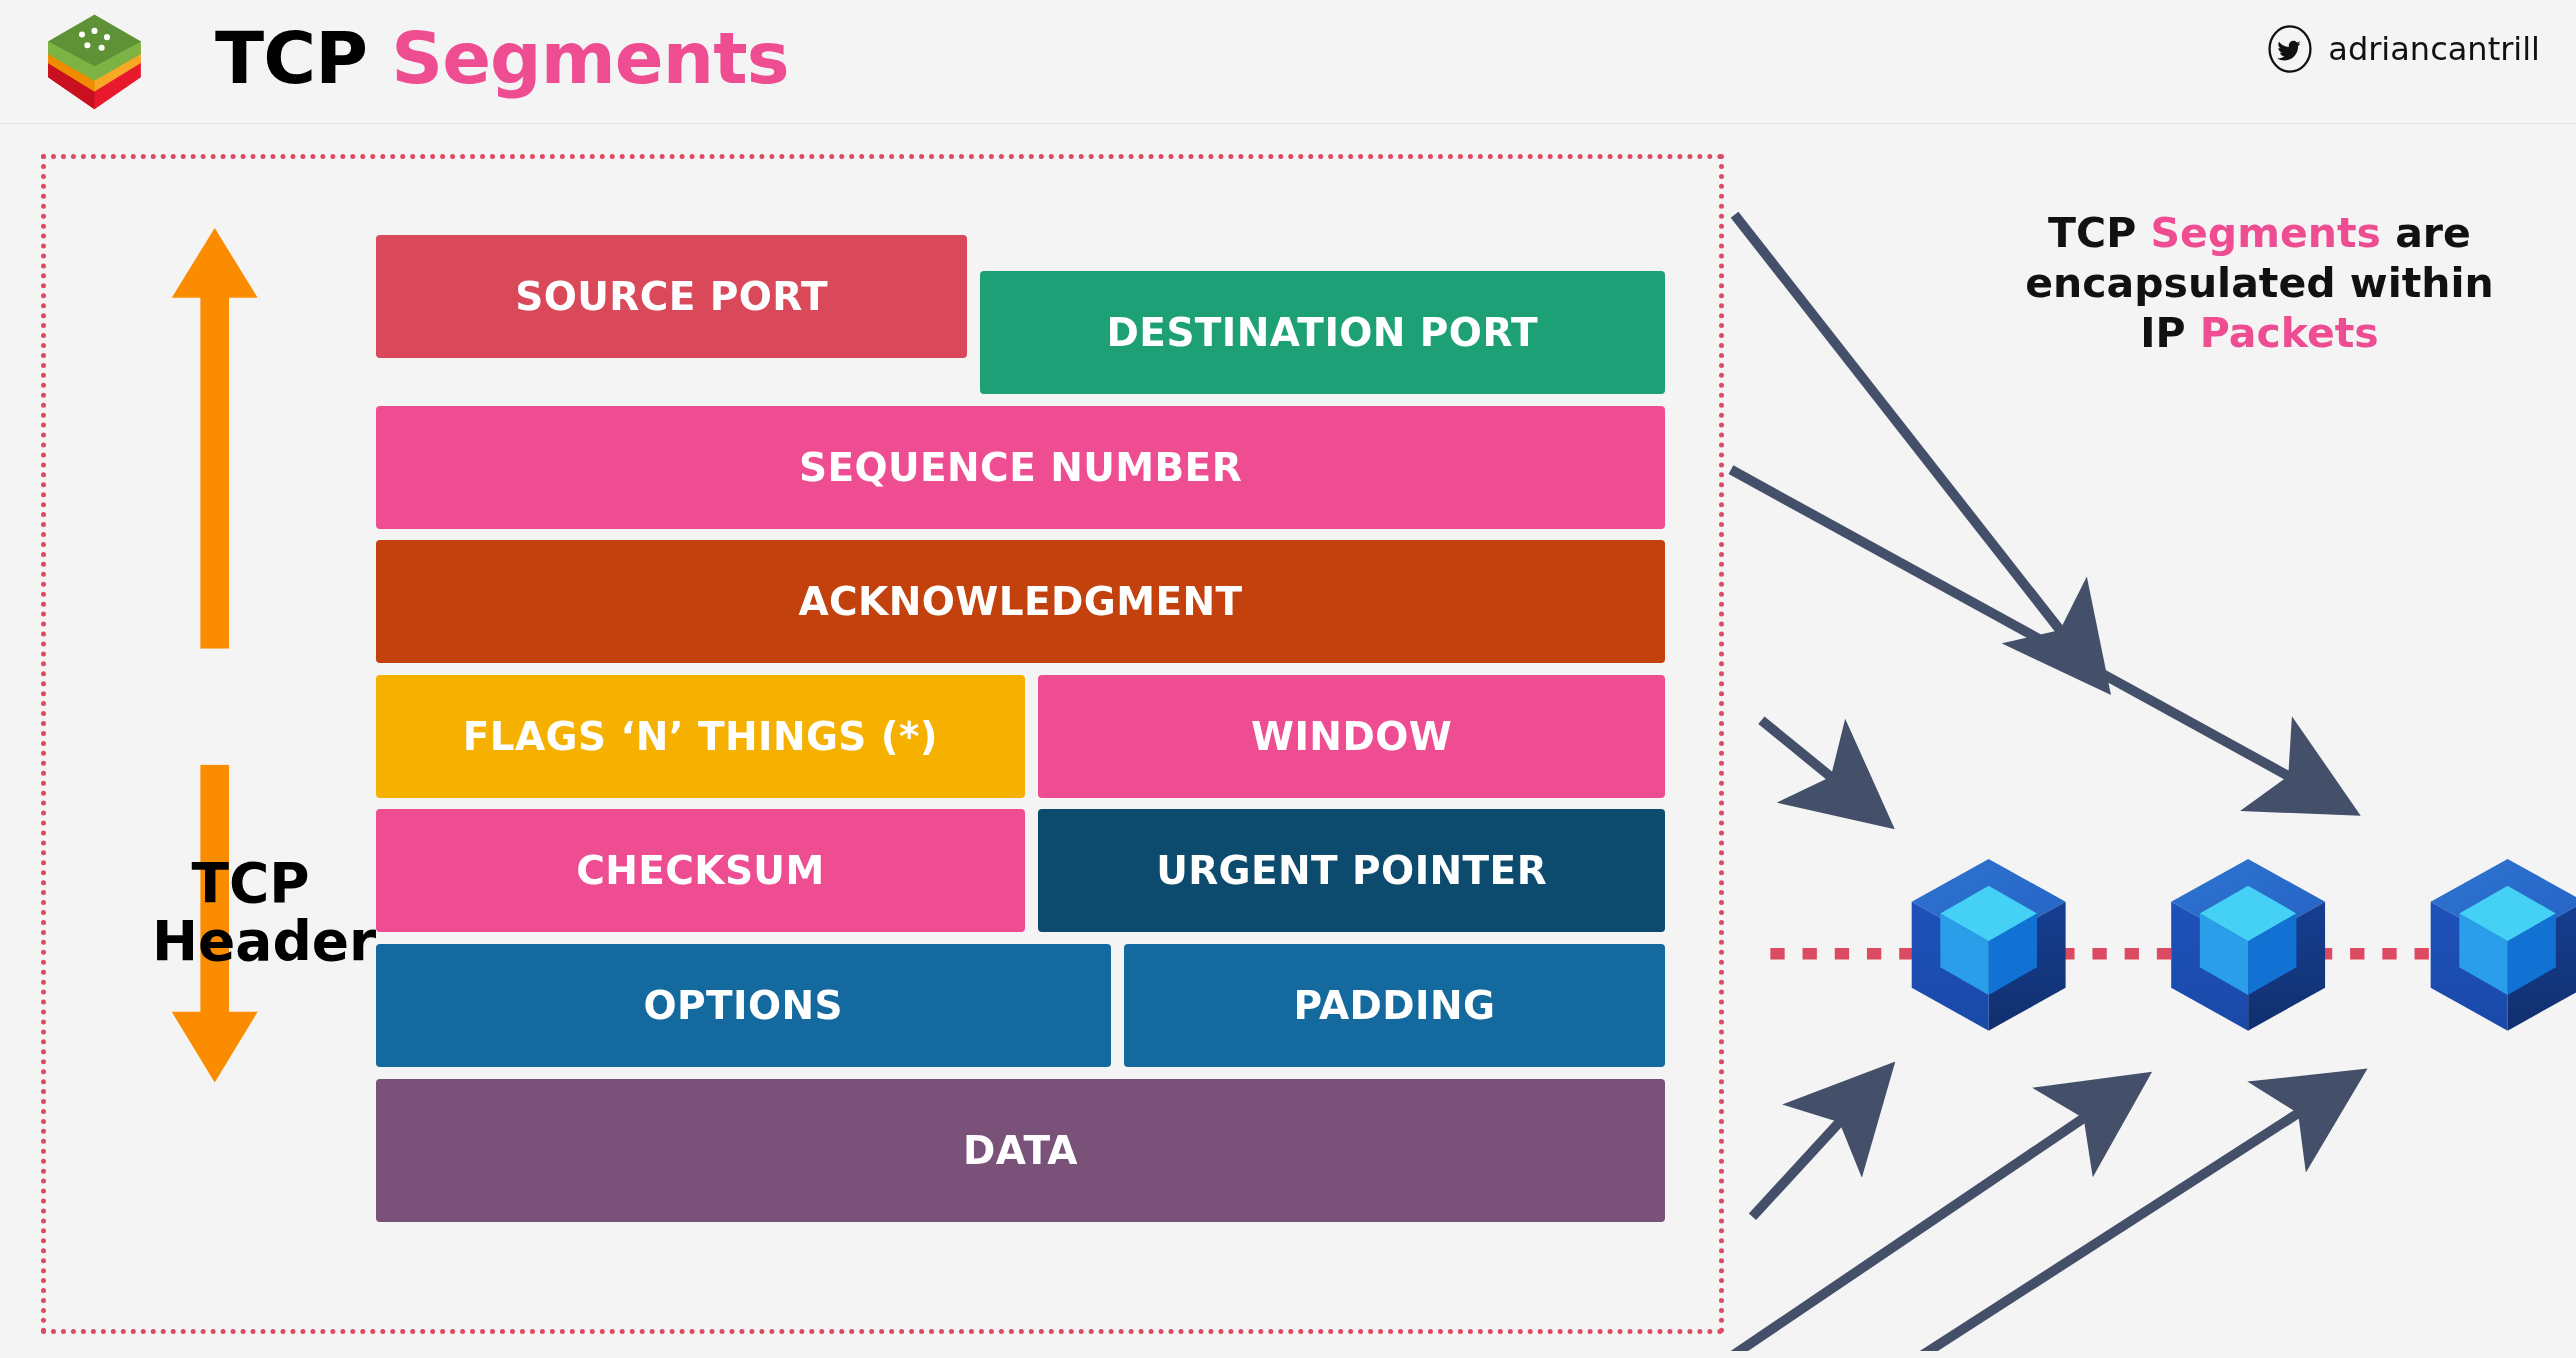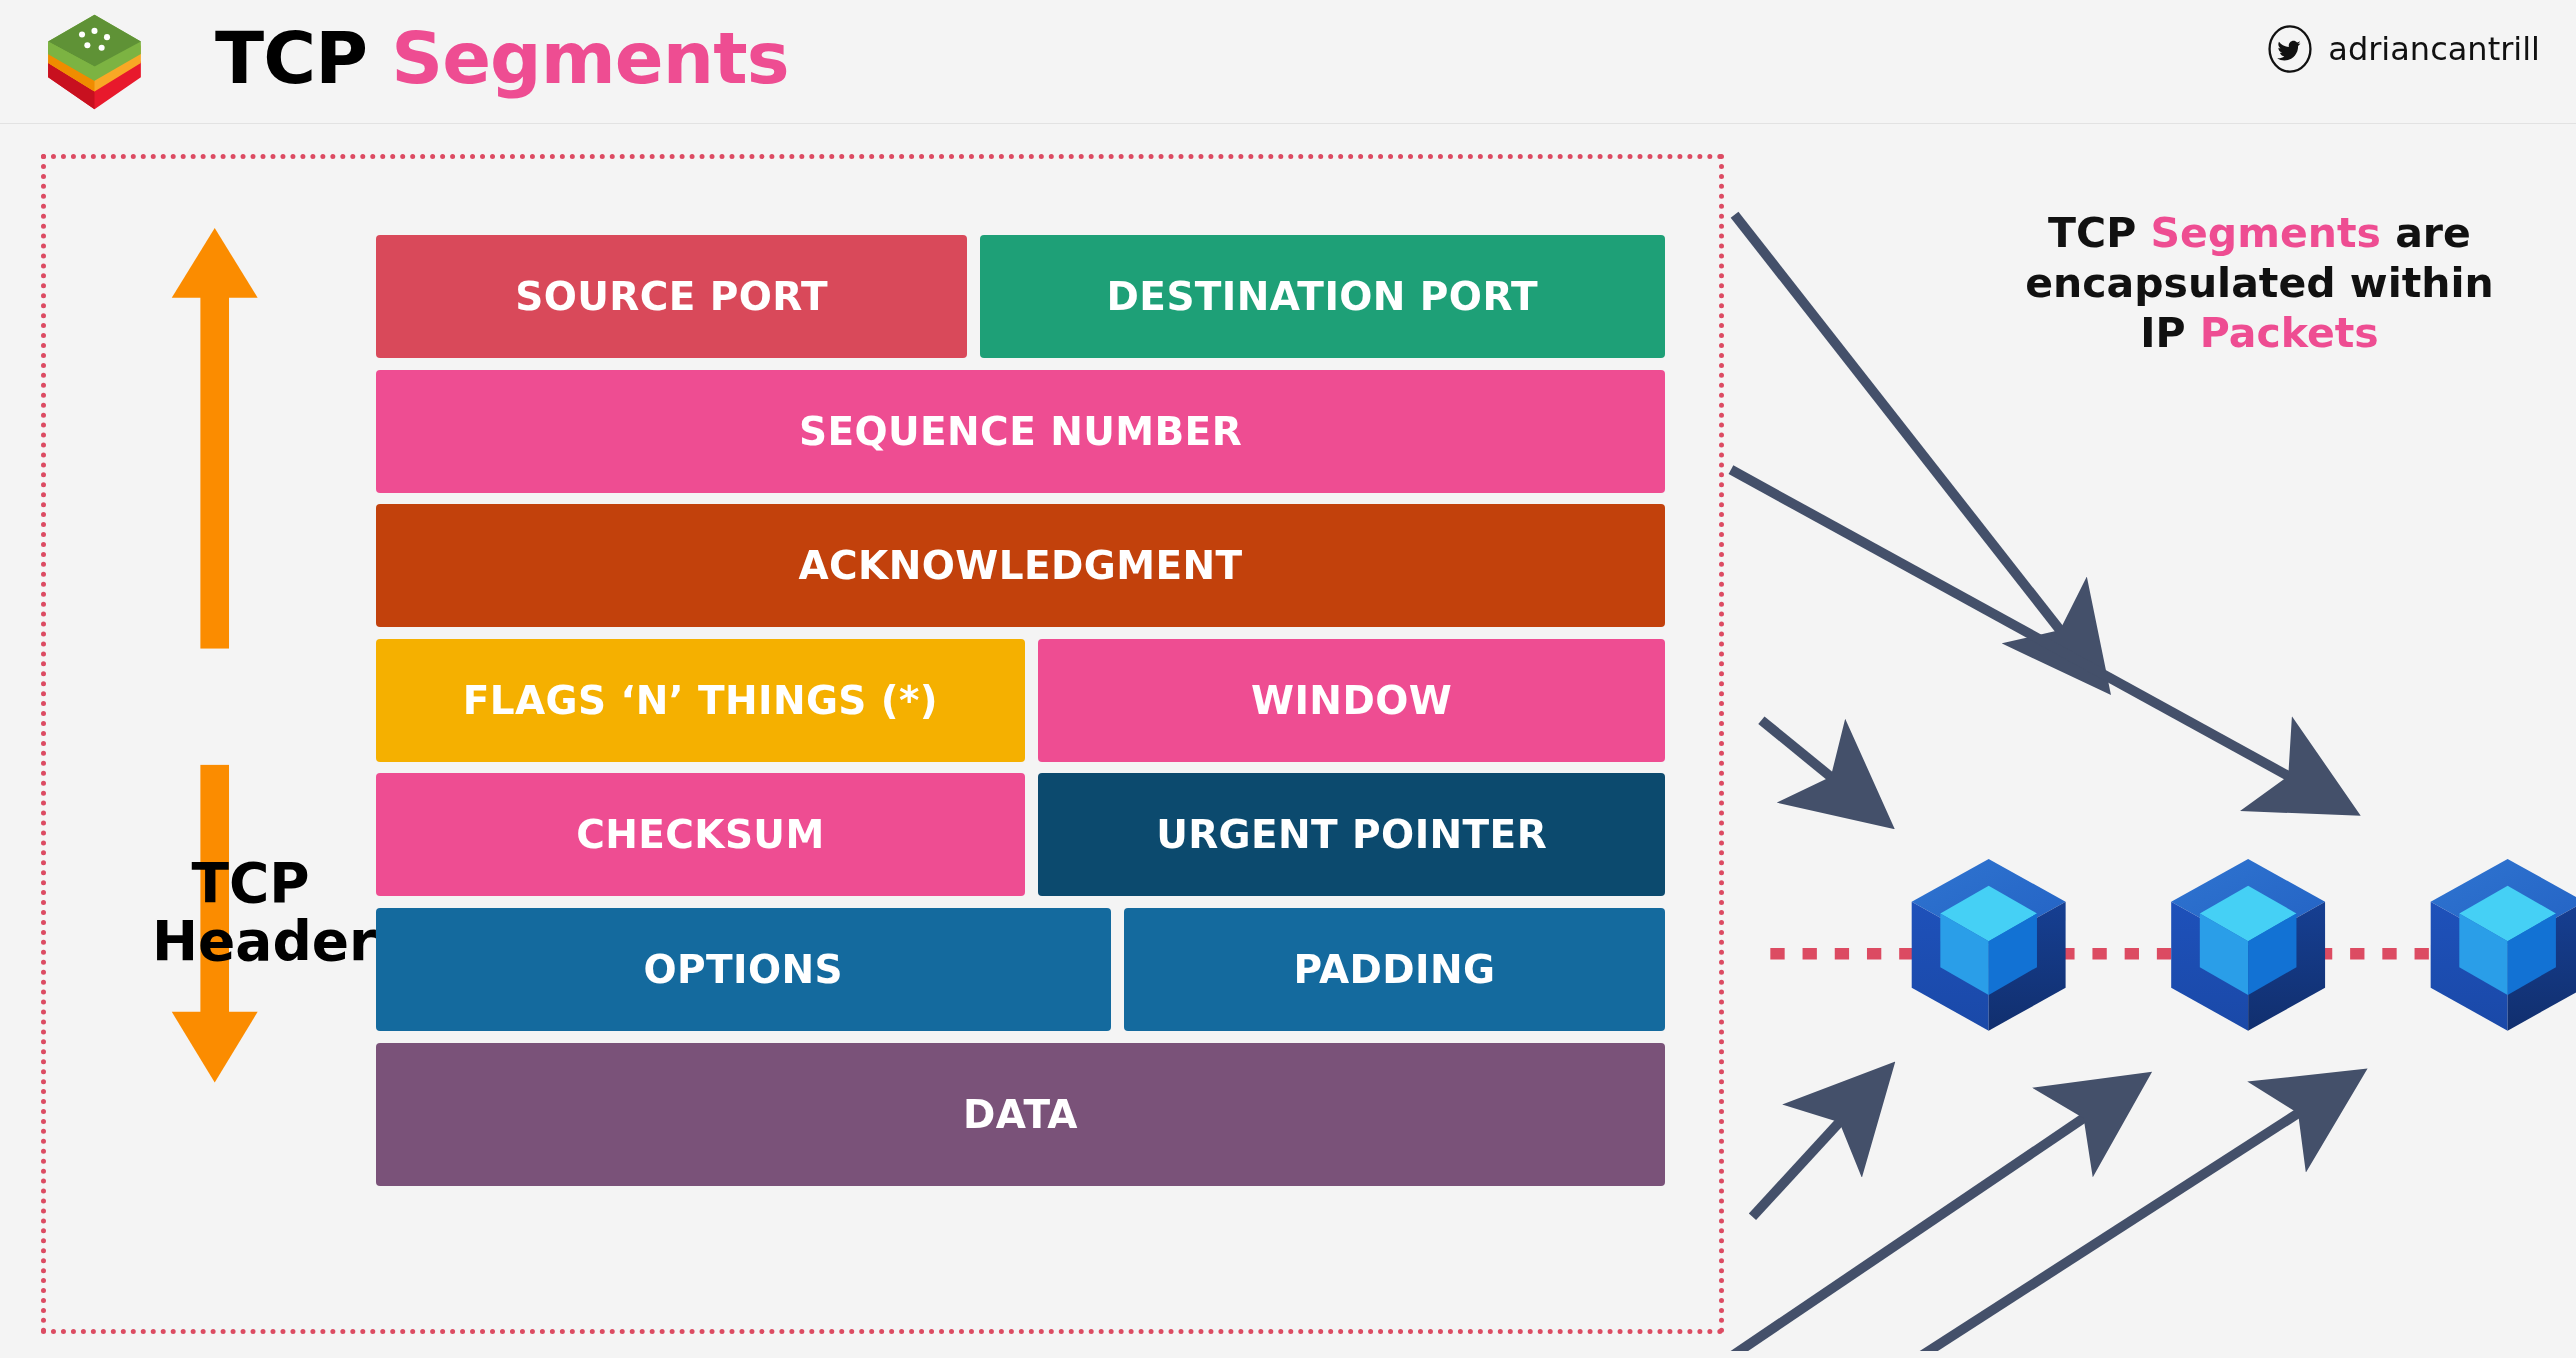--- a/index.html
+++ b/index.html
@@ -143,21 +143,21 @@
     </svg>
     <div class="hdr-label">
       <div>TCP</div>
       <div>Header</div>
     </div>
   </div>
 
   <div class="grid" id="segment-grid">
       <div class="row">
         <div class="cell" style="background: rgb(217, 73, 90); width: 634px; margin-right: 12.5px;">SOURCE PORT</div>
-        <div class="cell" style="background: rgb(30, 160, 119); width: 735px;">DESTINATION PORT</div>
+        <div class="cell" style="background: rgb(30, 160, 119); width: 735px; margin-top: 36px;">DESTINATION PORT</div>
       </div>
       <div class="row">
         <div class="cell" style="background: rgb(238, 77, 146); width: 1289px;">SEQUENCE NUMBER</div>
       </div>
       <div class="row">
         <div class="cell" style="background: #c2410c; width: 1541px;">ACKNOWLEDGMENT</div>
       </div>
       <div class="row">
         <div class="cell" style="background: rgb(245, 176, 0); width: 649px; margin-right: 13.4px;">FLAGS ‘N’ THINGS (*)</div>
         <div class="cell" style="background: rgb(238, 77, 146); width: 627px;">WINDOW</div>

